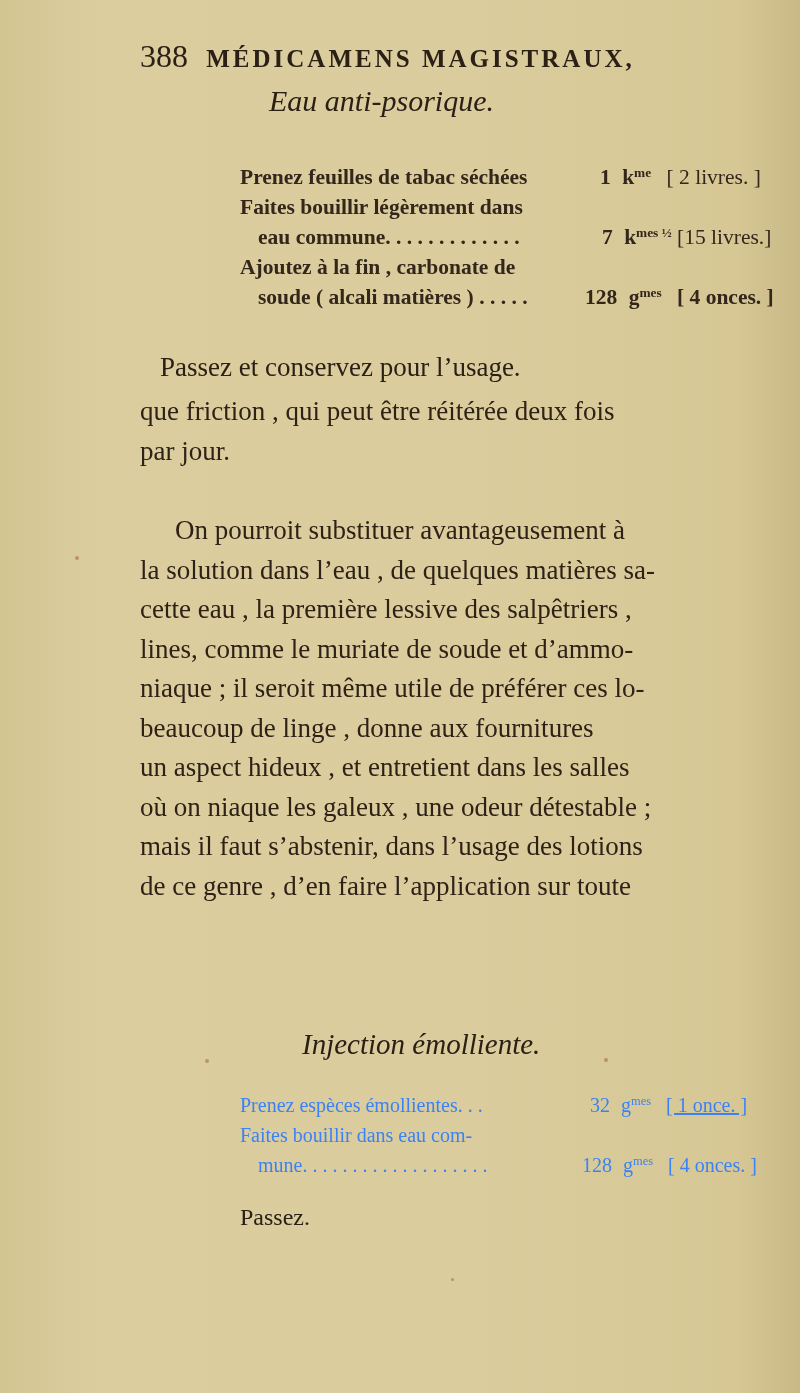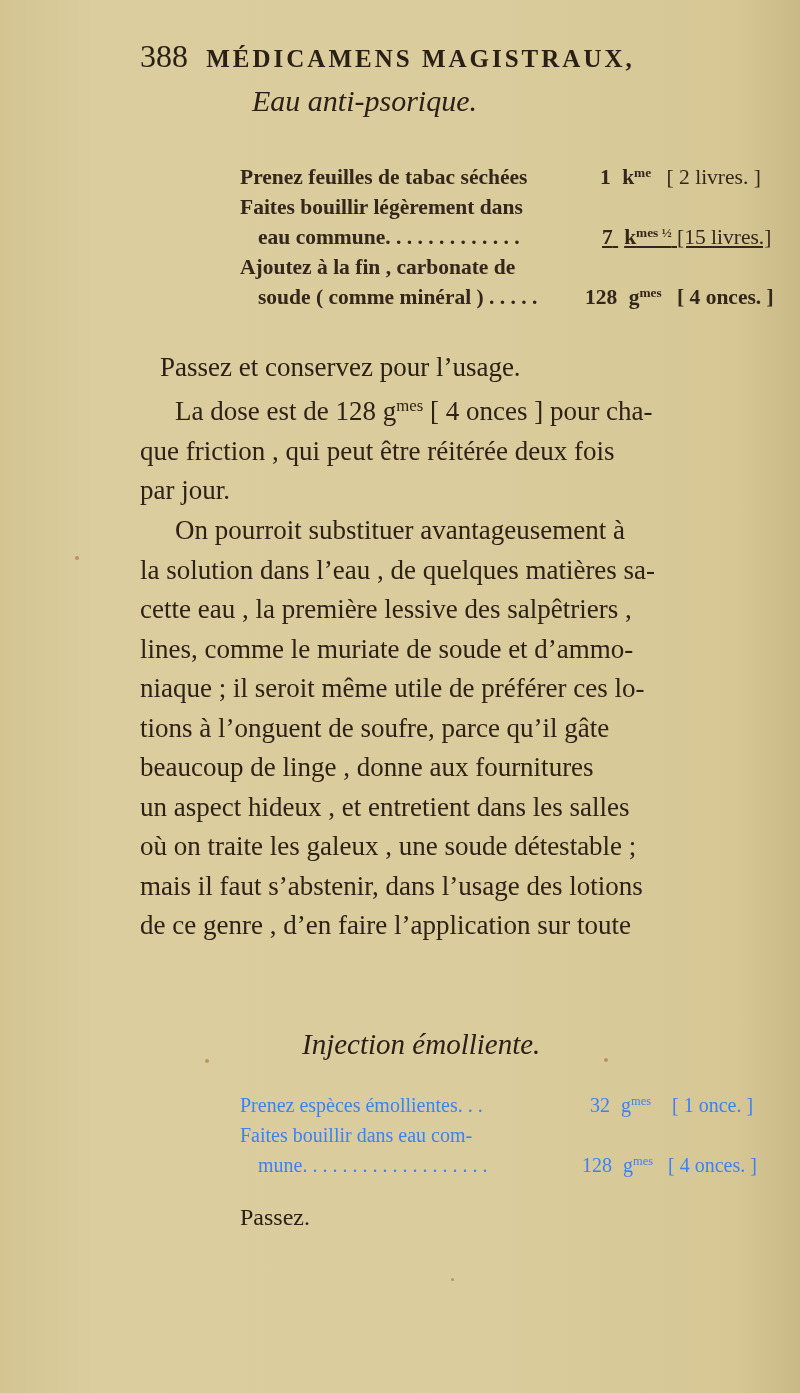--- a/index.html
+++ b/index.html
@@ -107,61 +107,58 @@
 </head>
 <body>
 
 <div class="page">
 
   <div class="running-head">
     <span class="page-number">388</span>
     <span class="caps">MÉDICAMENS MAGISTRAUX,</span>
   </div>
 
-  <div class="section-title" style="left:252px; top:84px;">Eau anti-psorique.</div>
+  <div class="section-title" style="left:269px; top:84px;">Eau anti-psorique.</div>
 
   <div class="recipe" style="top:162px;">
     <div class="rline">
       <span class="ing">Prenez feuilles de tabac séchées</span>
       <span class="qty" style="left:360px;">
         <span>1</span>
         <span style="margin-left:6px;">k</span><sup>me</sup>
         <span style="margin-left:10px; font-weight:normal;">[ 2 livres. ]</span>
       </span>
     </div>
     <div class="rline indent">
       <span class="ing" style="left:0;">Faites bouillir légèrement dans</span>
     </div>
     <div class="rline indent">
       <span class="ing">eau commune. . . . . . . . . . . . .</span>
-      <span class="qty" style="left:362px;text-decoration:underline;">
+      <span class="qty" style="left:362px;">
         <span>7</span>
         <span style="margin-left:6px;">k</span><sup>mes ½</sup>
         <span style="font-weight:normal;">[15 livres.]</span>
       </span>
     </div>
     <div class="rline">
       <span class="ing">Ajoutez à la fin , carbonate de</span>
     </div>
     <div class="rline indent">
-      <span class="ing">soude ( comme minéral ) . . . . .</span>
+      <span class="ing">soude ( alcali matières ) . . . . .</span>
       <span class="qty" style="left:345px;">
         <span>128</span>
         <span style="margin-left:6px;">g</span><sup>mes</sup>
         <span style="margin-left:10px;">[ 4 onces. ]</span>
       </span>
     </div>
   </div>
 
   <div class="para-single" style="top:352px; left:160px;">Passez et conservez pour l’usage.</div>
 
   <div class="body-text" style="top:392px;">
-    <div class="line indent">
-      <span><span>La dose est de 128 g</span><sup>mes</sup><span> [ 4 onces ] pour cha-</span></span>
-    </div>
     <div class="line">
       <span>que friction , qui peut être réitérée deux fois</span>
     </div>
     <div class="line last">
       <span>par jour.</span>
     </div>
   </div>
 
   <div class="body-text" style="top:511px;">
     <div class="line indent">
@@ -173,48 +170,45 @@
     <div class="line">
         <span>cette eau , la première lessive des salpêtriers ,</span>
       </div>
     <div class="line">
         <span>lines, comme le muriate de soude et d’ammo-</span>
       </div>
     <div class="line">
         <span>niaque ; il seroit même utile de préférer ces lo-</span>
       </div>
     <div class="line">
-        <span>tions à l’onguent de soufre, parce qu’il gâte</span>
-      </div>
-    <div class="line">
         <span>beaucoup de linge , donne aux fournitures</span>
       </div>
     <div class="line">
         <span>un aspect hideux , et entretient dans les salles</span>
       </div>
     <div class="line">
-        <span>où on traite les galeux , une soude détestable ;</span>
+        <span>où on niaque les galeux , une odeur détestable ;</span>
       </div>
     <div class="line">
         <span>mais il faut s’abstenir, dans l’usage des lotions</span>
       </div>
     <div class="line">
         <span>de ce genre , d’en faire l’application sur toute</span>
       </div>
   </div>
 
   <div class="section-title" style="left:302px; top:1028px; font-size:29px;">Injection émolliente.</div>
 
   <div class="recipe" style="top:1090px; font-weight:normal; font-size:20px; color:#3b82f6;">
     <div class="rline">
       <span class="ing">Prenez espèces émollientes. . .</span>
       <span class="qty" style="left:350px;">
         <span>32</span>
         <span style="margin-left:6px;">g</span><sup>mes</sup>
-        <span style="margin-left:16px;">[ 1 once. ]</span>
+        <span style="margin-left:10px;text-decoration:underline;">[ 1 once. ]</span>
       </span>
     </div>
     <div class="rline">
       <span class="ing">Faites bouillir dans eau com-</span>
     </div>
     <div class="rline indent">
       <span class="ing">mune. . . . . . . . . . . . . . . . . . .</span>
       <span class="qty" style="left:342px;">
         <span>128</span>
         <span style="margin-left:6px;">g</span><sup>mes</sup>

